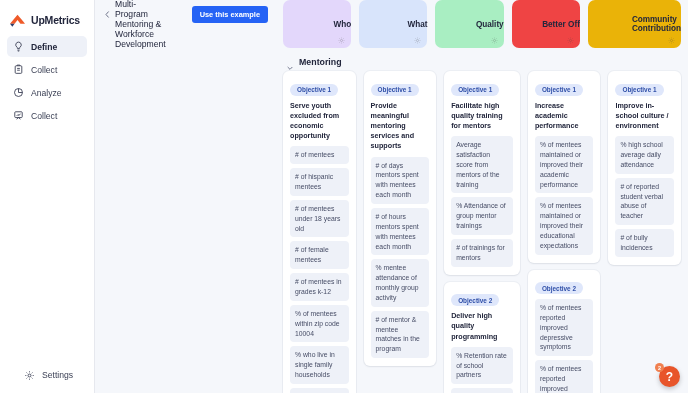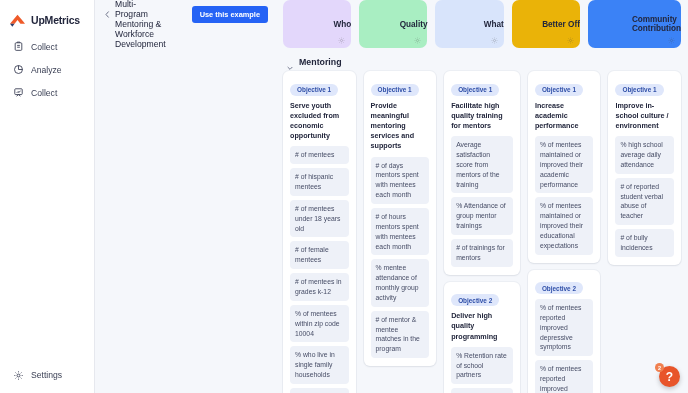--- a/index.html
+++ b/index.html
@@ -32,21 +32,21 @@
   .nav-item {
     display: flex; align-items: center; gap: 7px;
     height: 21px; padding: 0 6px;
     border-radius: 5px;
     font-size: 8.6px; color: #3b4055;
     cursor: pointer;
   }
   .nav-item.active { background: #eef1f8; font-weight: bold; color: #22263c; }
   .nav-ico { width: 11px; height: 11px; flex: 0 0 11px; display: block; }
   .sidebar-footer {
-    position: absolute; left: 0; bottom: 8px; width: 100%;
+    position: absolute; left: 11px; bottom: 8px; width: 100%;
     padding: 0 7px;
   }
   .sidebar-footer .nav-item { height: 20px; }
 
   
   .main {
     flex: 1; height: 393px;
     background: #f5f7fb;
     display: flex; flex-direction: row;
     position: relative;
@@ -175,20 +175,29 @@
         <svg viewBox="0 0 20 18" width="17" height="15">
           <path d="M1 13 L10 2 L19 13 L13.5 13 L10 8.5 L6.5 13 Z" fill="#ef5a29"></path>
           <path d="M1 13 L6.5 13 L3.8 16.5 Z" fill="#2c3e6b"></path>
           <path d="M10 2 L19 13 L15.5 9 Z" fill="#c9421c"></path>
         </svg>
       </span>
       <span class="brand-name">UpMetrics</span>
     </div>
 
     <nav class="nav">
+      <div class="nav-item active">
+        <span class="nav-ico">
+          <svg viewBox="0 0 16 16" width="11" height="11" fill="none" stroke="#3b4055" stroke-width="1.3">
+            <path d="M8 1.6a4 4 0 0 0-2.4 7.2c.5.4.8 1 .8 1.6v.4h3.2v-.4c0-.6.3-1.2.8-1.6A4 4 0 0 0 8 1.6Z"></path>
+            <path d="M6.4 13.2h3.2M7 14.6h2"></path>
+          </svg>
+        </span>
+        <span>Define</span>
+      </div>
       <div class="nav-item">
         <span class="nav-ico">
           <svg viewBox="0 0 16 16" width="11" height="11" fill="none" stroke="#3b4055" stroke-width="1.3">
             <rect x="3.2" y="2.6" width="9.6" height="11" rx="1.4"></rect>
             <path d="M6 2.6V1.6h4v1M6 6.4h4M6 9h4"></path>
           </svg>
         </span>
         <span>Collect</span>
       </div>
       <div class="nav-item">
@@ -240,42 +249,42 @@
     <div class="board">
 
       <div class="col-headers" id="col-headers">
           <div class="col-head" style="background: rgb(227, 215, 251);">
             <span>Who</span>
             <span class="gear"><svg viewBox="0 0 16 16" width="7" height="7" fill="none" stroke="#444" stroke-width="1.6">
                 <circle cx="8" cy="8" r="2.4"></circle>
                 <path d="M8 1.4v1.6M8 13v1.6M1.4 8h1.6M13 8h1.6M3.4 3.4l1.2 1.2M11.4 11.4l1.2 1.2M12.6 3.4l-1.2 1.2M4.6 11.4l-1.2 1.2"></path>
               </svg></span>
           </div>
+          <div class="col-head" style="background: rgb(216, 228, 251);">
+            <span>What</span>
+            <span class="gear"><svg viewBox="0 0 16 16" width="7" height="7" fill="none" stroke="#444" stroke-width="1.6">
+                <circle cx="8" cy="8" r="2.4"></circle>
+                <path d="M8 1.4v1.6M8 13v1.6M1.4 8h1.6M13 8h1.6M3.4 3.4l1.2 1.2M11.4 11.4l1.2 1.2M12.6 3.4l-1.2 1.2M4.6 11.4l-1.2 1.2"></path>
+              </svg></span>
+          </div>
           <div class="col-head" style="background: rgb(169, 238, 194);">
             <span>Quality</span>
             <span class="gear"><svg viewBox="0 0 16 16" width="7" height="7" fill="none" stroke="#444" stroke-width="1.6">
                 <circle cx="8" cy="8" r="2.4"></circle>
                 <path d="M8 1.4v1.6M8 13v1.6M1.4 8h1.6M13 8h1.6M3.4 3.4l1.2 1.2M11.4 11.4l1.2 1.2M12.6 3.4l-1.2 1.2M4.6 11.4l-1.2 1.2"></path>
               </svg></span>
           </div>
-          <div class="col-head" style="background: rgb(216, 228, 251);">
-            <span>What</span>
-            <span class="gear"><svg viewBox="0 0 16 16" width="7" height="7" fill="none" stroke="#444" stroke-width="1.6">
-                <circle cx="8" cy="8" r="2.4"></circle>
-                <path d="M8 1.4v1.6M8 13v1.6M1.4 8h1.6M13 8h1.6M3.4 3.4l1.2 1.2M11.4 11.4l1.2 1.2M12.6 3.4l-1.2 1.2M4.6 11.4l-1.2 1.2"></path>
-              </svg></span>
-          </div>
-          <div class="col-head" style="background: #eab308;">
+          <div class="col-head" style="background: #ef4444;">
             <span>Better Off</span>
             <span class="gear"><svg viewBox="0 0 16 16" width="7" height="7" fill="none" stroke="#444" stroke-width="1.6">
                 <circle cx="8" cy="8" r="2.4"></circle>
                 <path d="M8 1.4v1.6M8 13v1.6M1.4 8h1.6M13 8h1.6M3.4 3.4l1.2 1.2M11.4 11.4l1.2 1.2M12.6 3.4l-1.2 1.2M4.6 11.4l-1.2 1.2"></path>
               </svg></span>
           </div>
-          <div class="col-head" style="background: #3b82f6; padding-left: 44px;">
+          <div class="col-head" style="background: #eab308; padding-left: 44px;">
             <span>Community Contribution</span>
             <span class="gear"><svg viewBox="0 0 16 16" width="7" height="7" fill="none" stroke="#444" stroke-width="1.6">
                 <circle cx="8" cy="8" r="2.4"></circle>
                 <path d="M8 1.4v1.6M8 13v1.6M1.4 8h1.6M13 8h1.6M3.4 3.4l1.2 1.2M11.4 11.4l1.2 1.2M12.6 3.4l-1.2 1.2M4.6 11.4l-1.2 1.2"></path>
               </svg></span>
           </div>
         </div>
 
       <div class="section-head">
         <span class="section-chevron">

